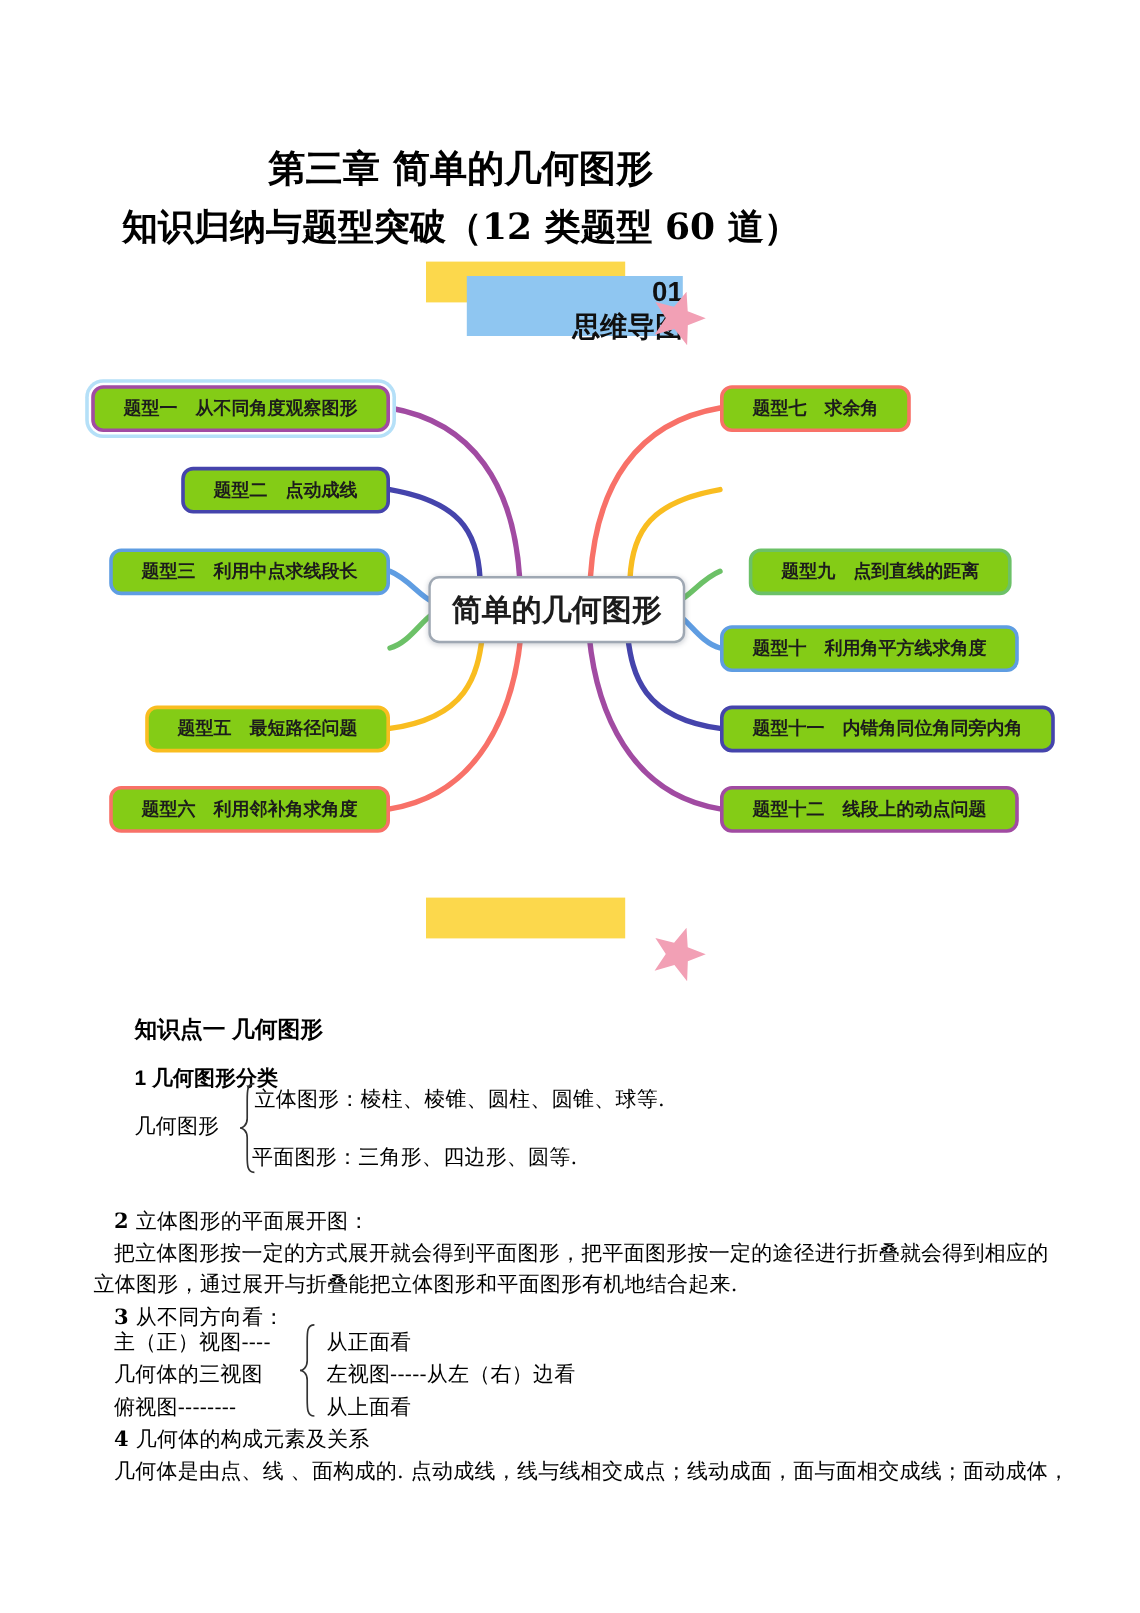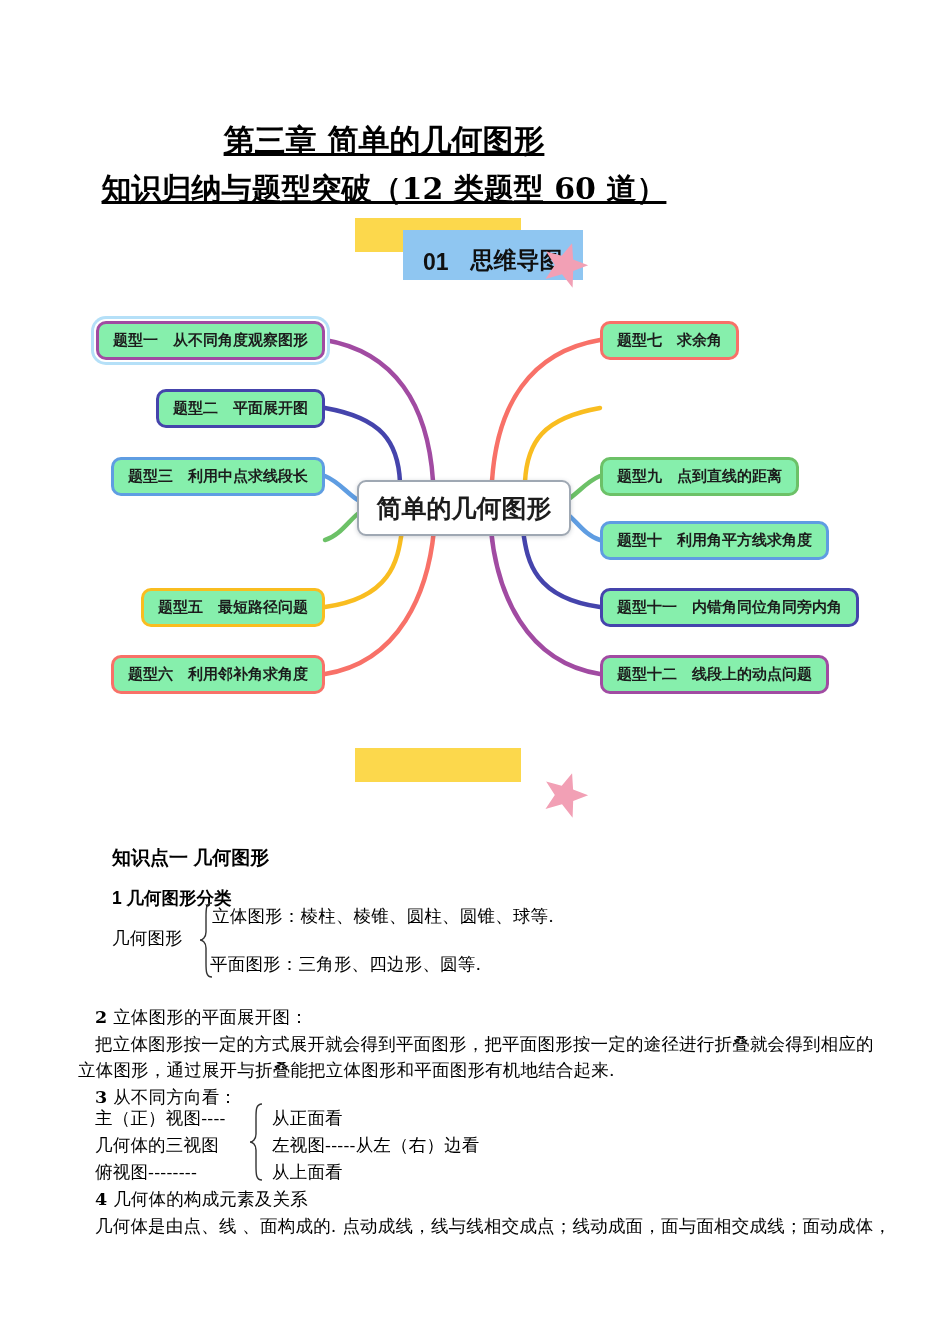--- a/index.html
+++ b/index.html
@@ -1,41 +1,41 @@
 <!DOCTYPE html>
 <html><head>
 <meta charset="utf-8">
 <style>
   html,body{margin:0;padding:0;background:#ffffff;}
   #page{position:relative;width:950px;height:1344px;background:#ffffff;overflow:hidden;
         font-family:"Liberation Sans",sans-serif;color:#111;}
 
   
   .doc-title{position:absolute;left:0;width:768px;text-align:center;font-weight:700;
-             font-family:"DejaVu Serif","Liberation Serif",serif;color:#000;text-decoration:underline;}
+             font-family:"DejaVu Serif","Liberation Serif",serif;color:#000;}
   #title1{top:120px;font-size:31px;}
   #title2{top:169px;font-size:30px;}
 
   
   .banner-yellow{position:absolute;width:166px;height:34px;background:#fcd84c;}
   .banner-blue{position:absolute;width:180px;height:50px;background:#8fc6f1;
                display:flex;align-items:flex-end;padding:0 0 4px 20px;box-sizing:border-box;}
   .banner-num{font-weight:700;font-size:23px;color:#101010;}
   .banner-label{font-weight:700;font-size:23px;color:#101010;margin-left:22px;white-space:nowrap;}
   .star{position:absolute;width:46px;height:46px;background:#f2a0b5;transform:rotate(18deg);
         clip-path:polygon(50% 0%,63% 33%,98% 35%,71% 57%,81% 92%,50% 71%,19% 92%,29% 57%,2% 35%,37% 33%);}
 
   
   #branches{position:absolute;left:0;top:300px;width:950px;height:420px;}
-  .mnode{position:absolute;background:#86efac;border:3px solid #888;border-radius:10px;
-         padding:7px 14px;font-weight:700;font-size:15px;white-space:nowrap;color:#1c1c1c;z-index:3;}
+  .mnode{position:absolute;background:#84cc16;border:3px solid #888;border-radius:10px;
+         padding:7px 24px;font-weight:700;font-size:15px;white-space:nowrap;color:#1c1c1c;z-index:3;}
   .c-purple{border-color:#a14ba2;}
   .c-indigo{border-color:#4544ac;}
   .c-blue{border-color:#5f9de2;}
-  .c-green{border-color:#6cc167;}
+  .c-green{border-color:#6cc167;margin-left:24px;}
   .c-yellow{border-color:#f9bd20;}
   .c-coral{border-color:#f87168;}
   .sel{box-shadow:0 0 0 2px #ffffff,0 0 0 5px #b5e0f8;}
   #center-node{position:absolute;left:357px;top:480px;width:210px;height:52px;z-index:4;
                display:flex;align-items:center;justify-content:center;background:#fff;
                border:2.5px solid #9fa8b3;border-radius:9px;font-weight:700;font-size:25px;
                color:#1c1c1c;box-shadow:0 1px 4px rgba(60,70,90,.25);}
 
   
   .k-heading{position:absolute;font-weight:700;font-size:19px;color:#000;white-space:nowrap;}
@@ -47,21 +47,21 @@
 </style>
 </head>
 <body>
 
 <div id="page">
 
   <div id="title1" class="doc-title">第三章 简单的几何图形</div>
   <div id="title2" class="doc-title">知识归纳与题型突破（12 类题型 60 道）</div>
 
   <div class="banner-yellow" style="left:355px;top:218px;"></div>
-  <div class="banner-blue" style="left:403px;top:230px;">
+  <div class="banner-blue" style="left:389px;top:230px;flex-direction:column;">
     <span class="banner-num">01</span>
     <span class="banner-label">思维导图</span>
   </div>
   <div class="star" style="left:542px;top:242px;"></div>
 
   <svg id="branches" viewBox="0 0 950 420" xmlns="http://www.w3.org/2000/svg">
     <g fill="none" stroke-width="4.5" stroke-linecap="round">
       <path stroke="#a14ba2" d="M 325,40 C 395,52 428,105 433,181"></path>
       <path stroke="#4544ac" d="M 325,108 C 382,118 398,142 400,182"></path>
       <path stroke="#5f9de2" d="M 325,176 C 340,182 350,197 360,201"></path>
@@ -73,21 +73,21 @@
       <path stroke="#6cc167" d="M 600,176 C 585,182 575,197 565,201"></path>
       <path stroke="#5f9de2" d="M 600,240 C 585,236 575,219 565,212"></path>
       <path stroke="#4544ac" d="M 600,307 C 535,298 527,262 523,230"></path>
       <path stroke="#a14ba2" d="M 600,374 C 525,362 497,292 491,230"></path>
     </g>
   </svg>
 
   <div class="mnode c-purple sel" style="right:625px;top:321px;">
     <span>题型一　从不同角度观察图形</span></div>
   <div class="mnode c-indigo" style="right:625px;top:389px;">
-    <span>题型二　平面展开图</span></div>
+    <span>题型二　点动成线</span></div>
   <div class="mnode c-blue" style="right:625px;top:457px;">
     <span>题型三　利用中点求线段长</span></div>
   <div class="mnode c-yellow" style="right:625px;top:588px;">
     <span>题型五　最短路径问题</span></div>
   <div class="mnode c-coral" style="right:625px;top:655px;">
     <span>题型六　利用邻补角求角度</span></div>
 
   <div class="mnode c-coral" style="left:600px;top:321px;">
     <span>题型七　求余角</span></div>
   <div class="mnode c-green" style="left:600px;top:457px;">

